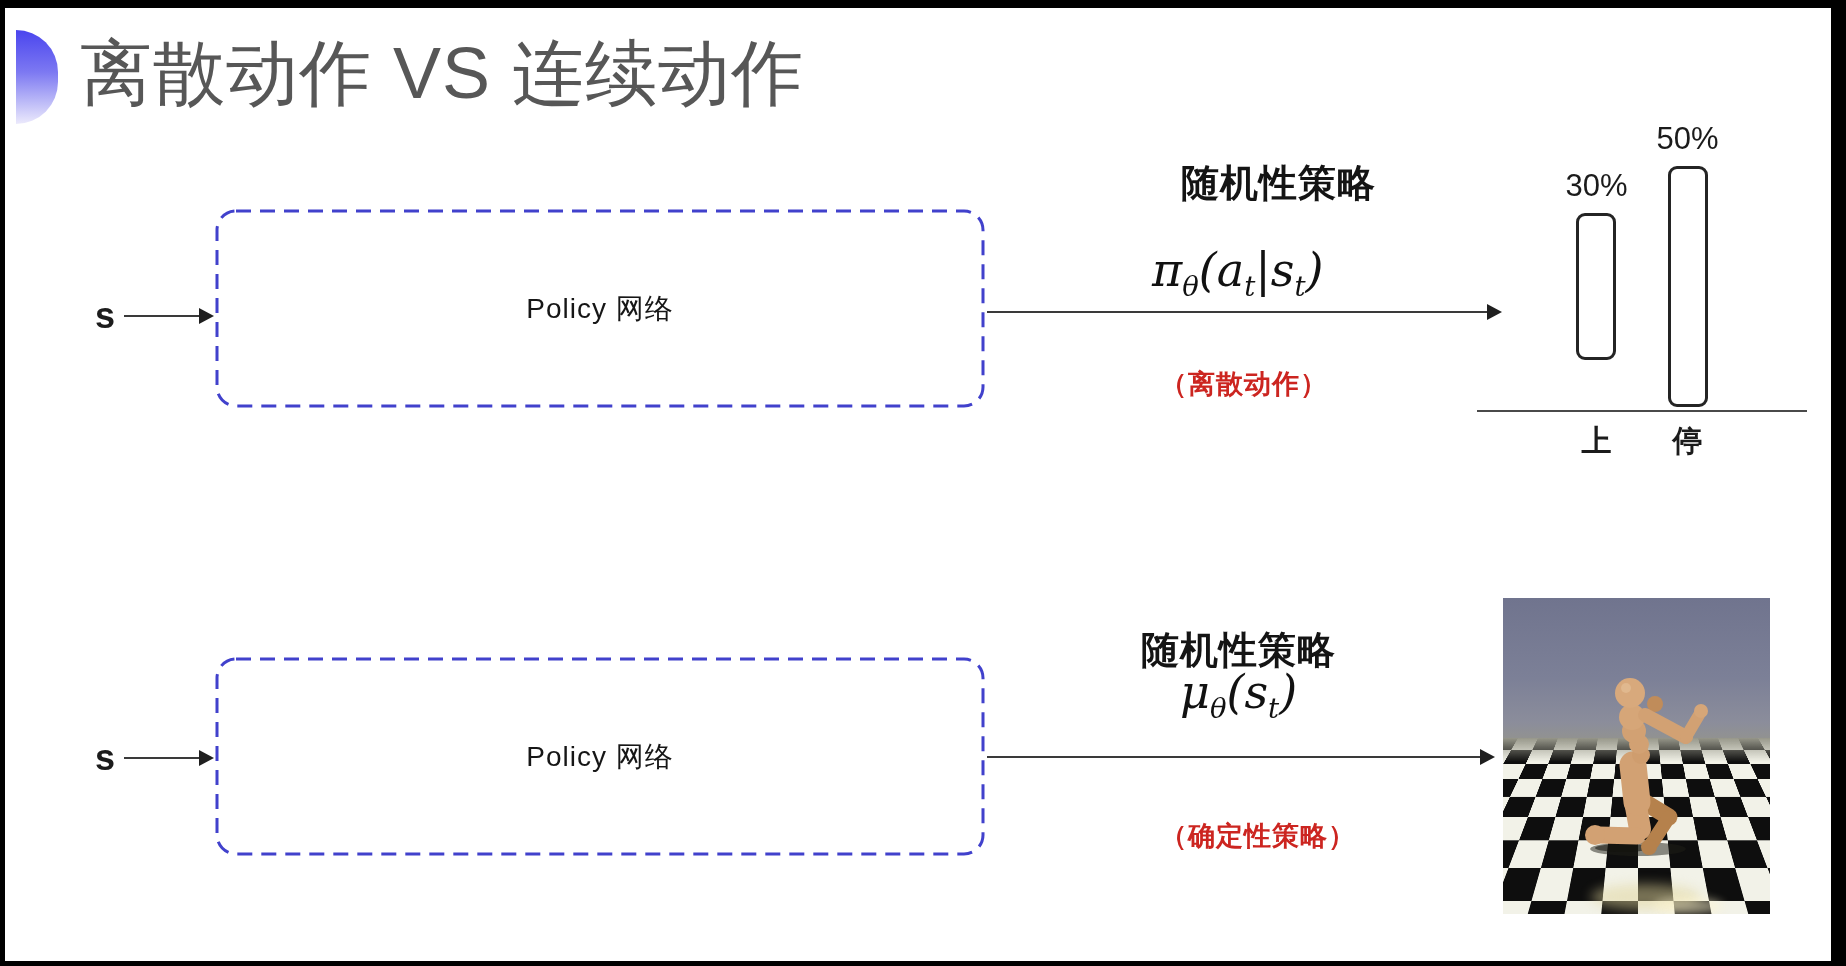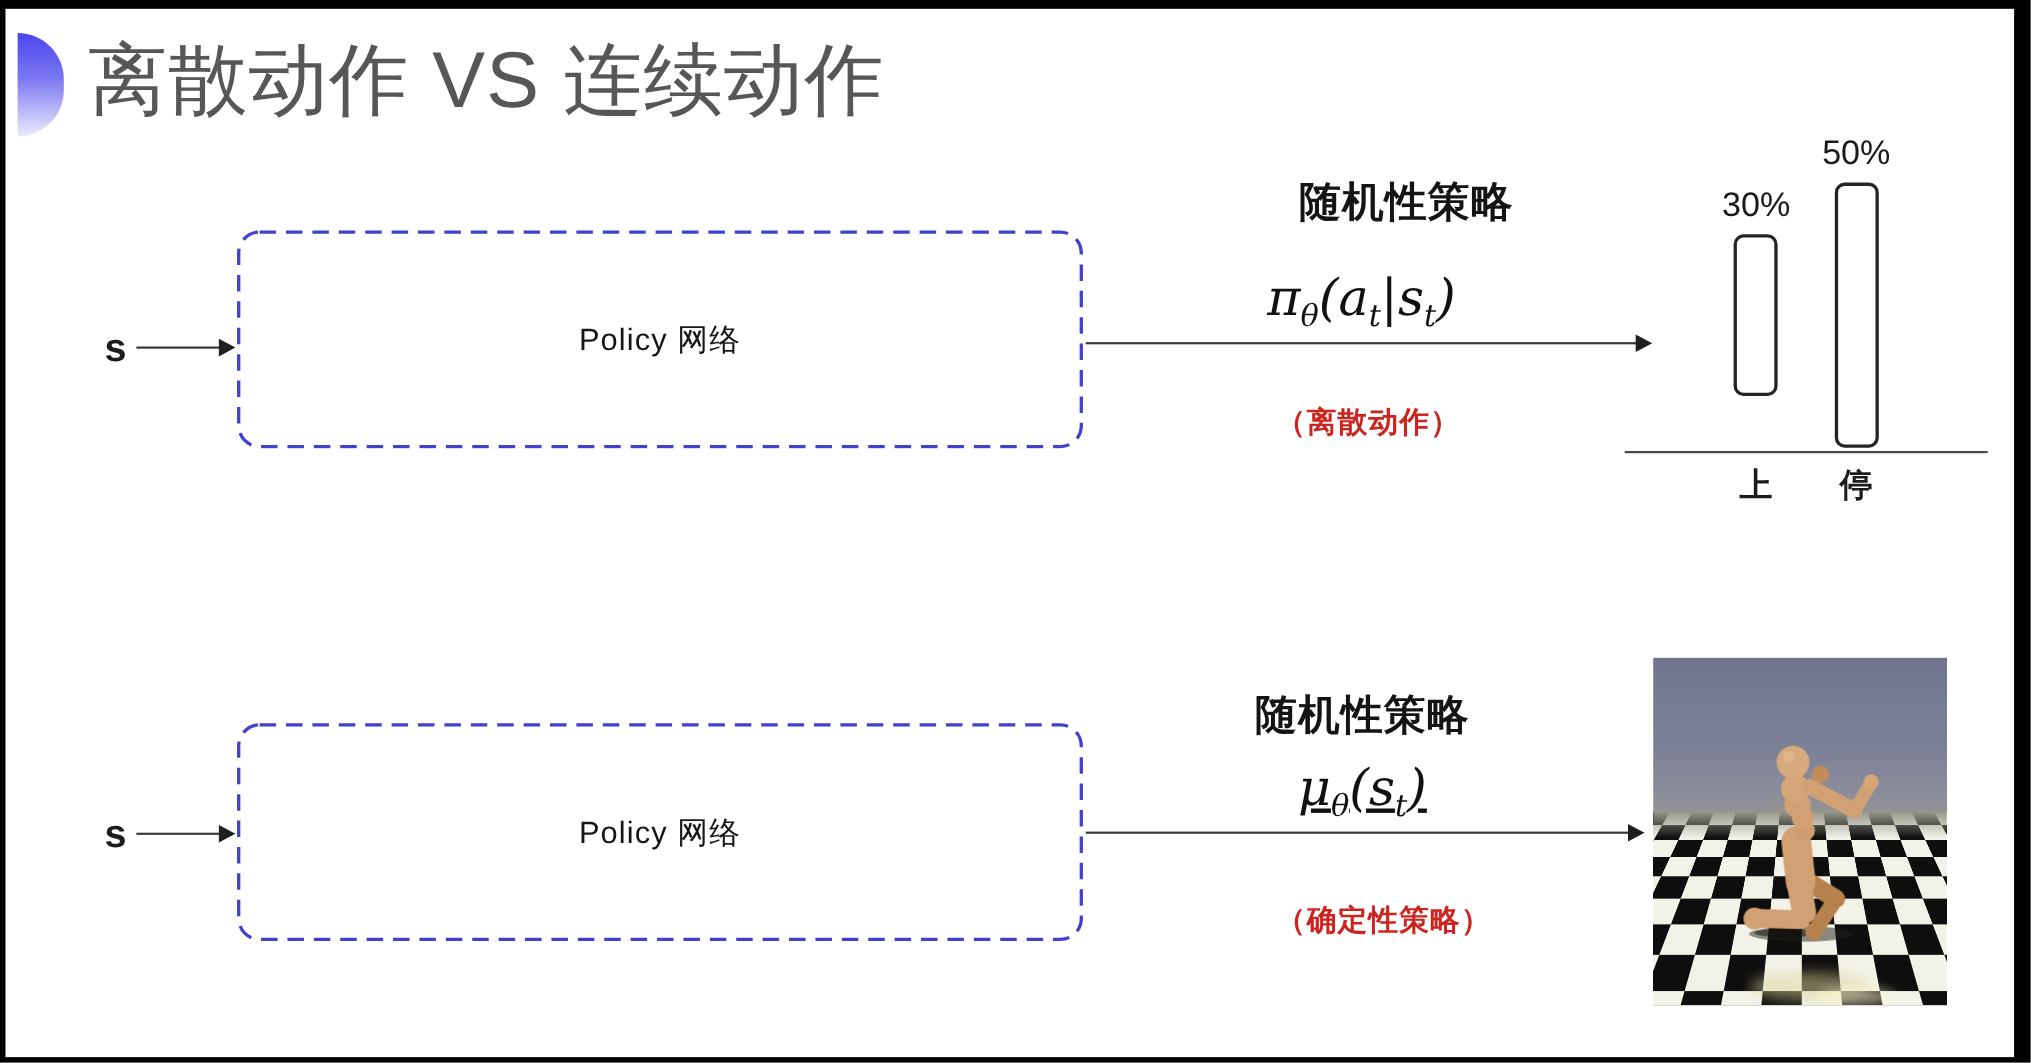--- a/index.html
+++ b/index.html
@@ -119,21 +119,21 @@
   <svg width="770" height="199">
     <rect x="2" y="2" width="766" height="195" rx="19" fill="none" stroke="#4141cc" stroke-width="3" stroke-dasharray="15 9"></rect>
   </svg>
   <div class="lbl">Policy 网络</div>
 </div>
 
 <div class="abs arrow" style="left:987px;top:756px;width:494px;"></div>
 
 <div class="abs policy-type" style="left:1141px;top:625px;">随机性策略</div>
 
-<div class="abs formula" style="left:1180px;top:672px;text-decoration:underline;">
+<div class="abs formula" style="left:1180px;top:648px;">
   <span>μ</span><sub>θ</sub><span>(s</span><sub>t</sub><span>)</span>
 </div>
 
 <div class="abs action-note" style="left:1160px;top:818px;">（确定性策略）</div>
 
 <div class="abs scene" title="MuJoCo humanoid robot running on a black-and-white checkerboard floor">
   <div class="sky"></div>
   <div class="floor"></div>
   <div class="haze"></div>
   <div class="glow1"></div>

